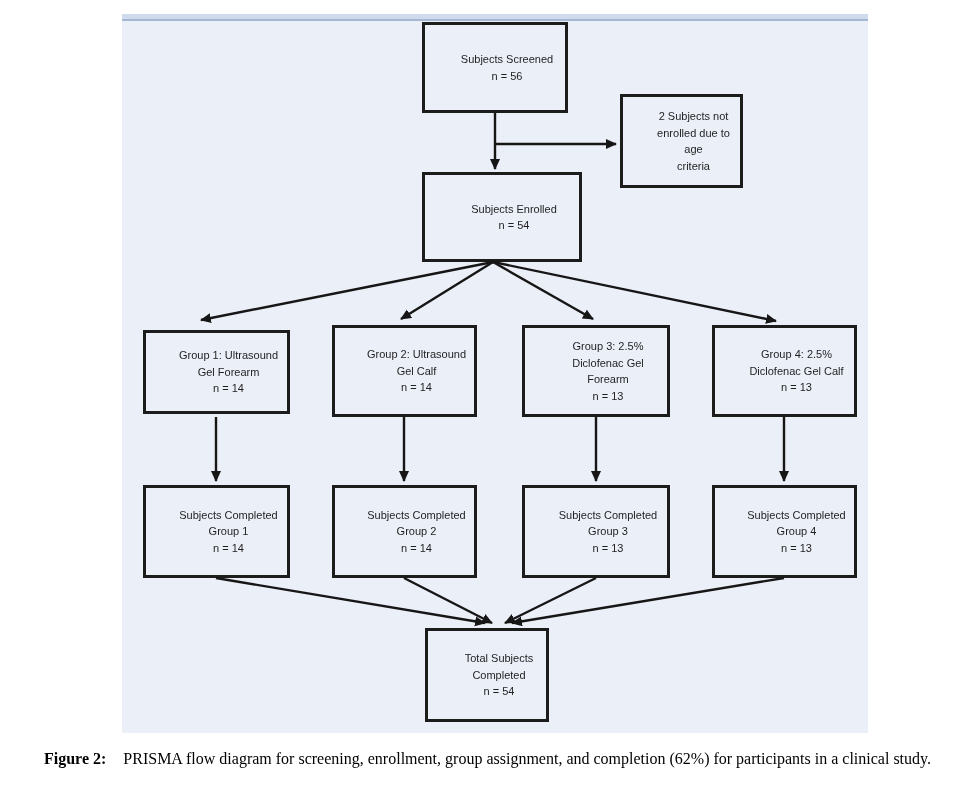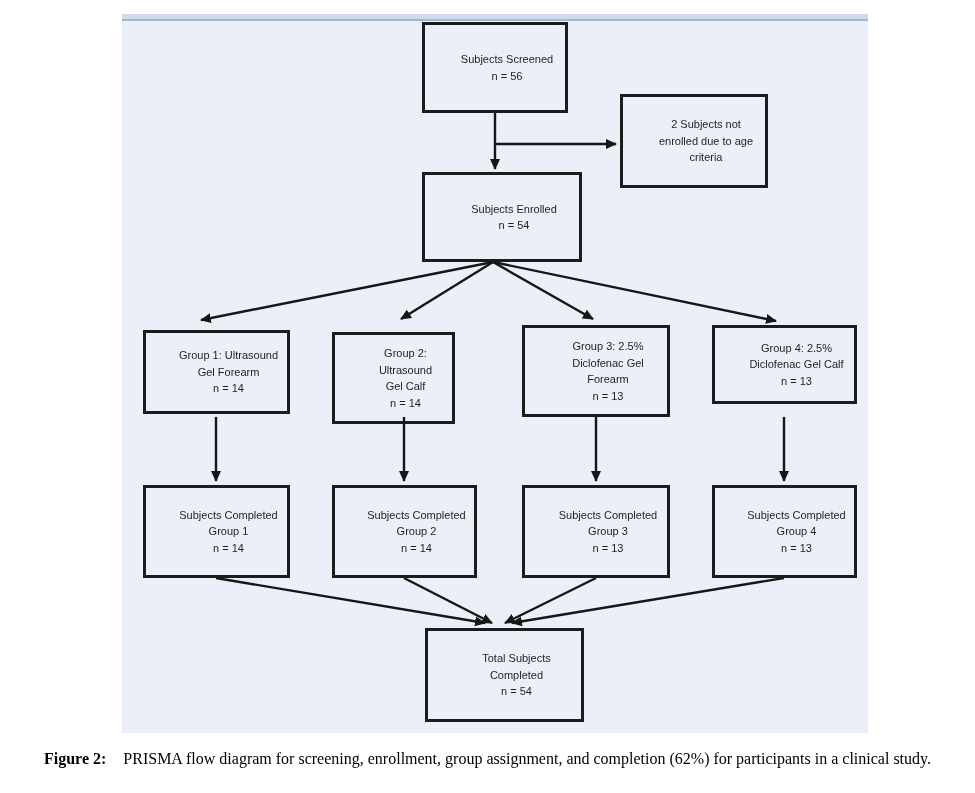--- a/index.html
+++ b/index.html
@@ -50,51 +50,51 @@
 
 <div class="panel">
   <div class="panel-topbar"></div>
 </div>
 
 <div class="node" style="left:422px;top:22px;width:146px;height:91px">
   <span class="node-text">Subjects Screened
 n = 56</span>
 </div>
 
-<div class="node" style="left:620px;top:94px;width:148px;height:94px">
+<div class="node" style="left:620px;top:94px;width:123px;height:94px">
   <span class="node-text">2 Subjects not
 enrolled due to age
 criteria</span>
 </div>
 
 <div class="node" style="left:422px;top:172px;width:160px;height:90px">
   <span class="node-text">Subjects Enrolled
 n = 54</span>
 </div>
 
 <div class="node" style="left:143px;top:330px;width:147px;height:84px">
   <span class="node-text">Group 1: Ultrasound
 Gel Forearm
 n = 14</span>
 </div>
 
-<div class="node" style="left:332px;top:332px;width:123px;height:92px">
+<div class="node" style="left:332px;top:325px;width:145px;height:92px">
   <span class="node-text">Group 2: Ultrasound
 Gel Calf
 n = 14</span>
 </div>
 
 <div class="node" style="left:522px;top:325px;width:148px;height:92px">
   <span class="node-text">Group 3: 2.5%
 Diclofenac Gel
 Forearm
 n = 13</span>
 </div>
 
-<div class="node" style="left:712px;top:325px;width:145px;height:79px">
+<div class="node" style="left:712px;top:325px;width:145px;height:92px">
   <span class="node-text">Group 4: 2.5%
 Diclofenac Gel Calf
 n = 13</span>
 </div>
 
 <div class="node" style="left:143px;top:485px;width:147px;height:93px">
   <span class="node-text">Subjects Completed
 Group 1
 n = 14</span>
 </div>
@@ -110,21 +110,21 @@
 Group 3
 n = 13</span>
 </div>
 
 <div class="node" style="left:712px;top:485px;width:145px;height:93px">
   <span class="node-text">Subjects Completed
 Group 4
 n = 13</span>
 </div>
 
-<div class="node" style="left:425px;top:628px;width:159px;height:94px">
+<div class="node" style="left:425px;top:628px;width:124px;height:94px">
   <span class="node-text">Total Subjects
 Completed
 n = 54</span>
 </div>
 
 <svg class="arrows" viewBox="0 0 975 793" xmlns="http://www.w3.org/2000/svg">
   <defs>
     <marker id="ah" markerUnits="userSpaceOnUse" markerWidth="13" markerHeight="11" refX="10" refY="5" orient="auto">
       <path d="M0,0 L11,5 L0,10 Z"></path>
     </marker>

